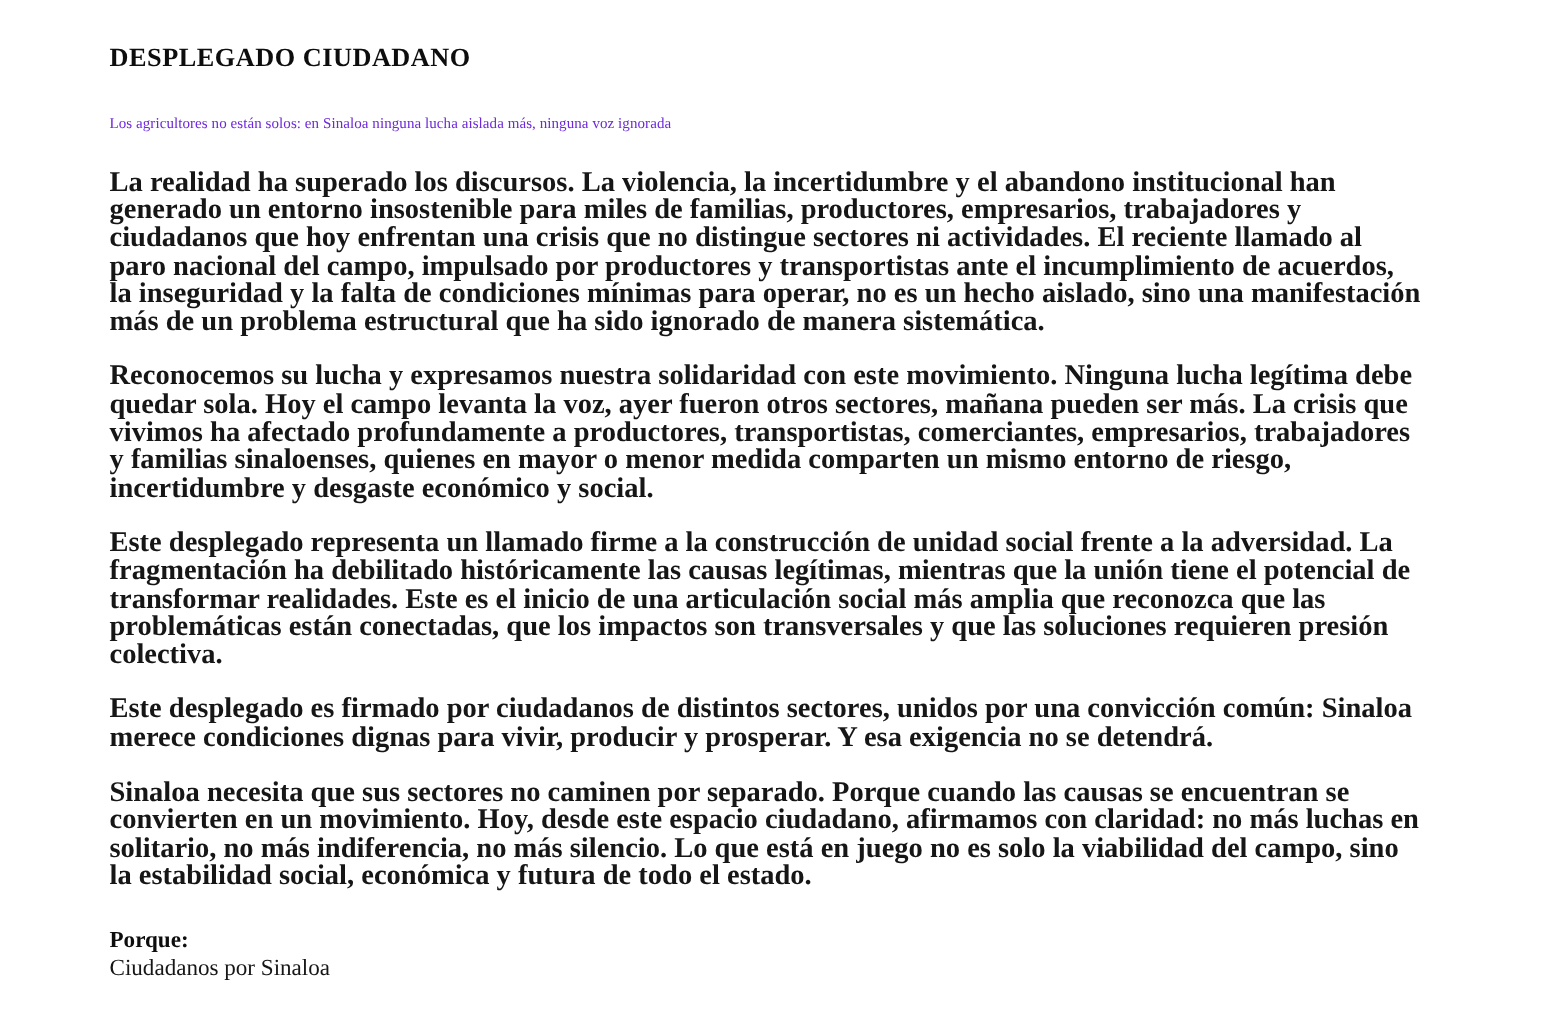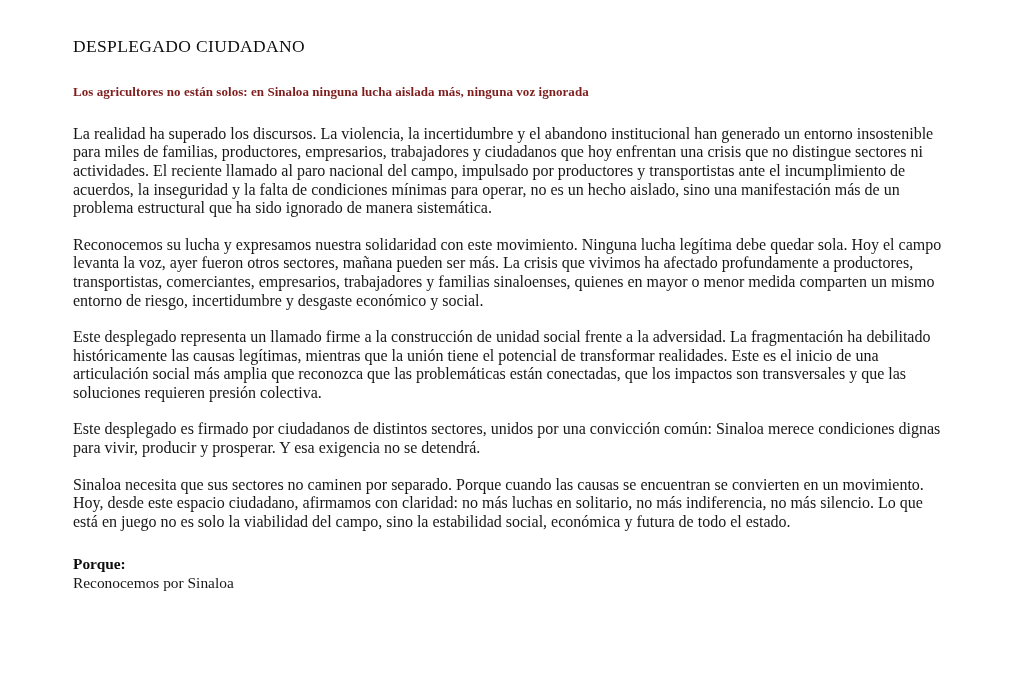--- a/index.html
+++ b/index.html
@@ -18,41 +18,42 @@
   }
   .page {
     box-sizing: border-box;
     width: 1034px;
     height: 674px;
     background: #ffffff;
     padding: 24px 87px 0 73px;
   }
   .doc-title {
     font-size: 17.5px;
-    font-weight: normal;
+    font-weight: bold;
     line-height: 1.25;
     letter-spacing: 0.35px;
-    margin: 12px 0 26px 0;
+    margin: 4px 0 26px 0;
     color: #0d0d0d;
   }
   .doc-subtitle {
-    font-size: 13px;
-    font-weight: bold;
+    font-size: 10px;
+    font-weight: normal;
     line-height: 1.3;
     letter-spacing: 0.05px;
     margin: 0 0 24px 0;
-    color: #7f1d1d;
+    color: #6d28d9;
   }
   .para {
-    font-size: 16px;
+    font-size: 19px;
     line-height: 18.6px;
     margin: 0 0 18px 0;
     text-align: left;
     color: #161616;
     max-width: 876px;
+    font-weight: bold;
   }
   .signoff {
     margin-top: 24px;
     max-width: 876px;
   }
   .signoff-label {
     font-size: 15.4px;
     font-weight: bold;
     line-height: 18.6px;
     color: #0d0d0d;
@@ -79,16 +80,16 @@
   <p class="para">Reconocemos su lucha y expresamos nuestra solidaridad con este movimiento. Ninguna lucha legítima debe quedar sola. Hoy el campo levanta la voz, ayer fueron otros sectores, mañana pueden ser más. La crisis que vivimos ha afectado profundamente a productores, transportistas, comerciantes, empresarios, trabajadores y familias sinaloenses, quienes en mayor o menor medida comparten un mismo entorno de riesgo, incertidumbre y desgaste económico y social.</p>
 
   <p class="para">Este desplegado representa un llamado firme a la construcción de unidad social frente a la adversidad. La fragmentación ha debilitado históricamente las causas legítimas, mientras que la unión tiene el potencial de transformar realidades. Este es el inicio de una articulación social más amplia que reconozca que las problemáticas están conectadas, que los impactos son transversales y que las soluciones requieren presión colectiva.</p>
 
   <p class="para">Este desplegado es firmado por ciudadanos de distintos sectores, unidos por una convicción común: Sinaloa merece condiciones dignas para vivir, producir y prosperar. Y esa exigencia no se detendrá.</p>
 
   <p class="para">Sinaloa necesita que sus sectores no caminen por separado. Porque cuando las causas se encuentran se convierten en un movimiento. Hoy, desde este espacio ciudadano, afirmamos con claridad: no más luchas en solitario, no más indiferencia, no más silencio. Lo que está en juego no es solo la viabilidad del campo, sino la estabilidad social, económica y futura de todo el estado.</p>
 
   <div class="signoff">
     <p class="signoff-label">Porque:</p>
-    <p class="signoff-name">Reconocemos por Sinaloa</p>
+    <p class="signoff-name">Ciudadanos por Sinaloa</p>
   </div>
 
 </div>
 
 </body></html>

